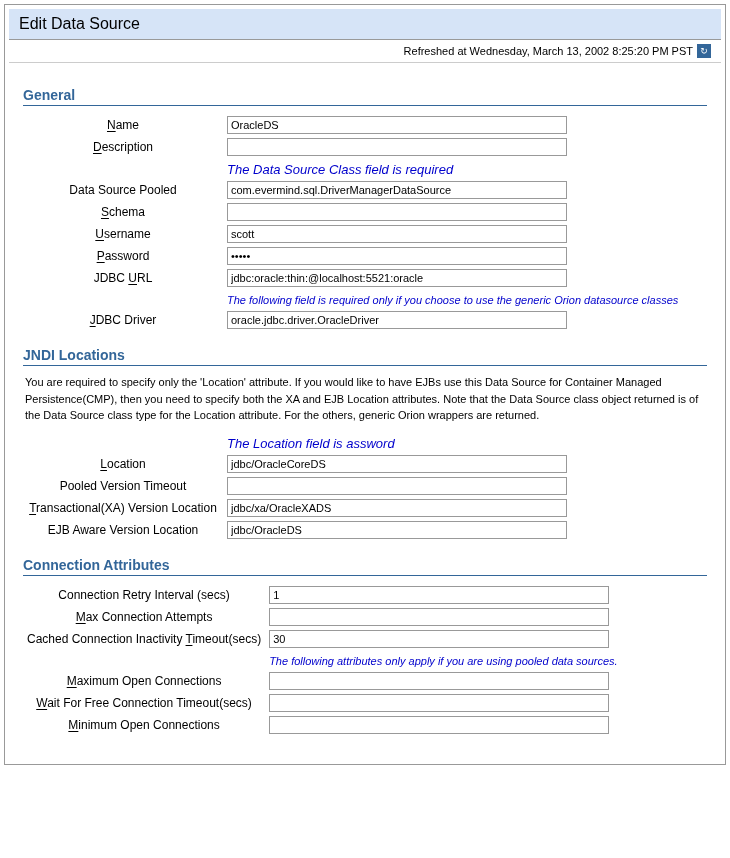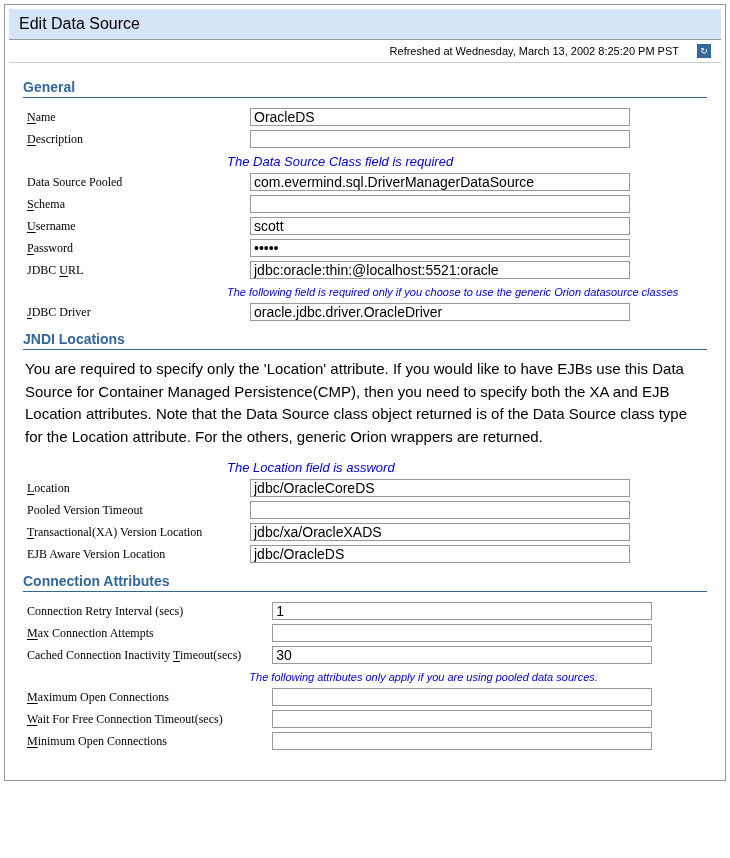--- a/index.html
+++ b/index.html
@@ -27,21 +27,21 @@
     }
     .refresh-bar {
       text-align: right;
       padding: 4px 10px;
       font-size: 11px;
       color: #000;
       border-bottom: 1px solid #ccc;
       display: flex;
       align-items: center;
       justify-content: flex-end;
-      gap: 18px;
+      gap: 4px;
     }
     .refresh-icon {
       display: inline-block;
       width: 14px;
       height: 14px;
       background: #336699;
       color: #fff;
       font-size: 9px;
       text-align: center;
       line-height: 14px;
@@ -60,64 +60,62 @@
     }
     .form-table {
       width: 100%;
       border-collapse: collapse;
     }
     .form-table td {
       padding: 2px 4px;
       vertical-align: middle;
     }
     .label-cell {
-      text-align: left;
+      text-align: center;
       width: 200px;
       padding-right: 8px;
       white-space: nowrap;
-      font-family: Liberation Serif, serif;
     }
     .label-cell span {
       text-decoration: underline;
       text-underline-offset: 2px;
     }
     .input-cell {
       padding: 2px 0;
     }
     input[type="text"], input[type="password"] {
-      width: 380px;
+      width: 340px;
       height: 18px;
       border: 1px solid #999;
-      font-size: 14px;
+      font-size: 11px;
       padding: 1px 3px;
       background: #fff;
-      margin-left: 23px;
     }
     .error-text {
       color: #0000cc;
       font-size: 13px;
       font-style: italic;
     }
     .info-text {
       color: #0000cc;
       font-size: 11px;
       font-style: italic;
       text-align: center;
     }
     .message-row td {
       padding: 4px 4px 2px 4px;
     }
     .description-text {
-      font-size: 15px;
+      font-size: 11px;
       line-height: 1.5;
       margin-bottom: 8px;
       padding: 0 2px;
     }
     .section-gap {
-      margin-top: 8px;
+      margin-top: 16px;
     }
   </style>
 </head>
 <body>
 
 <div class="page-container">
   <div class="page-header">
     <h1>Edit Data Source</h1>
   </div>
 

